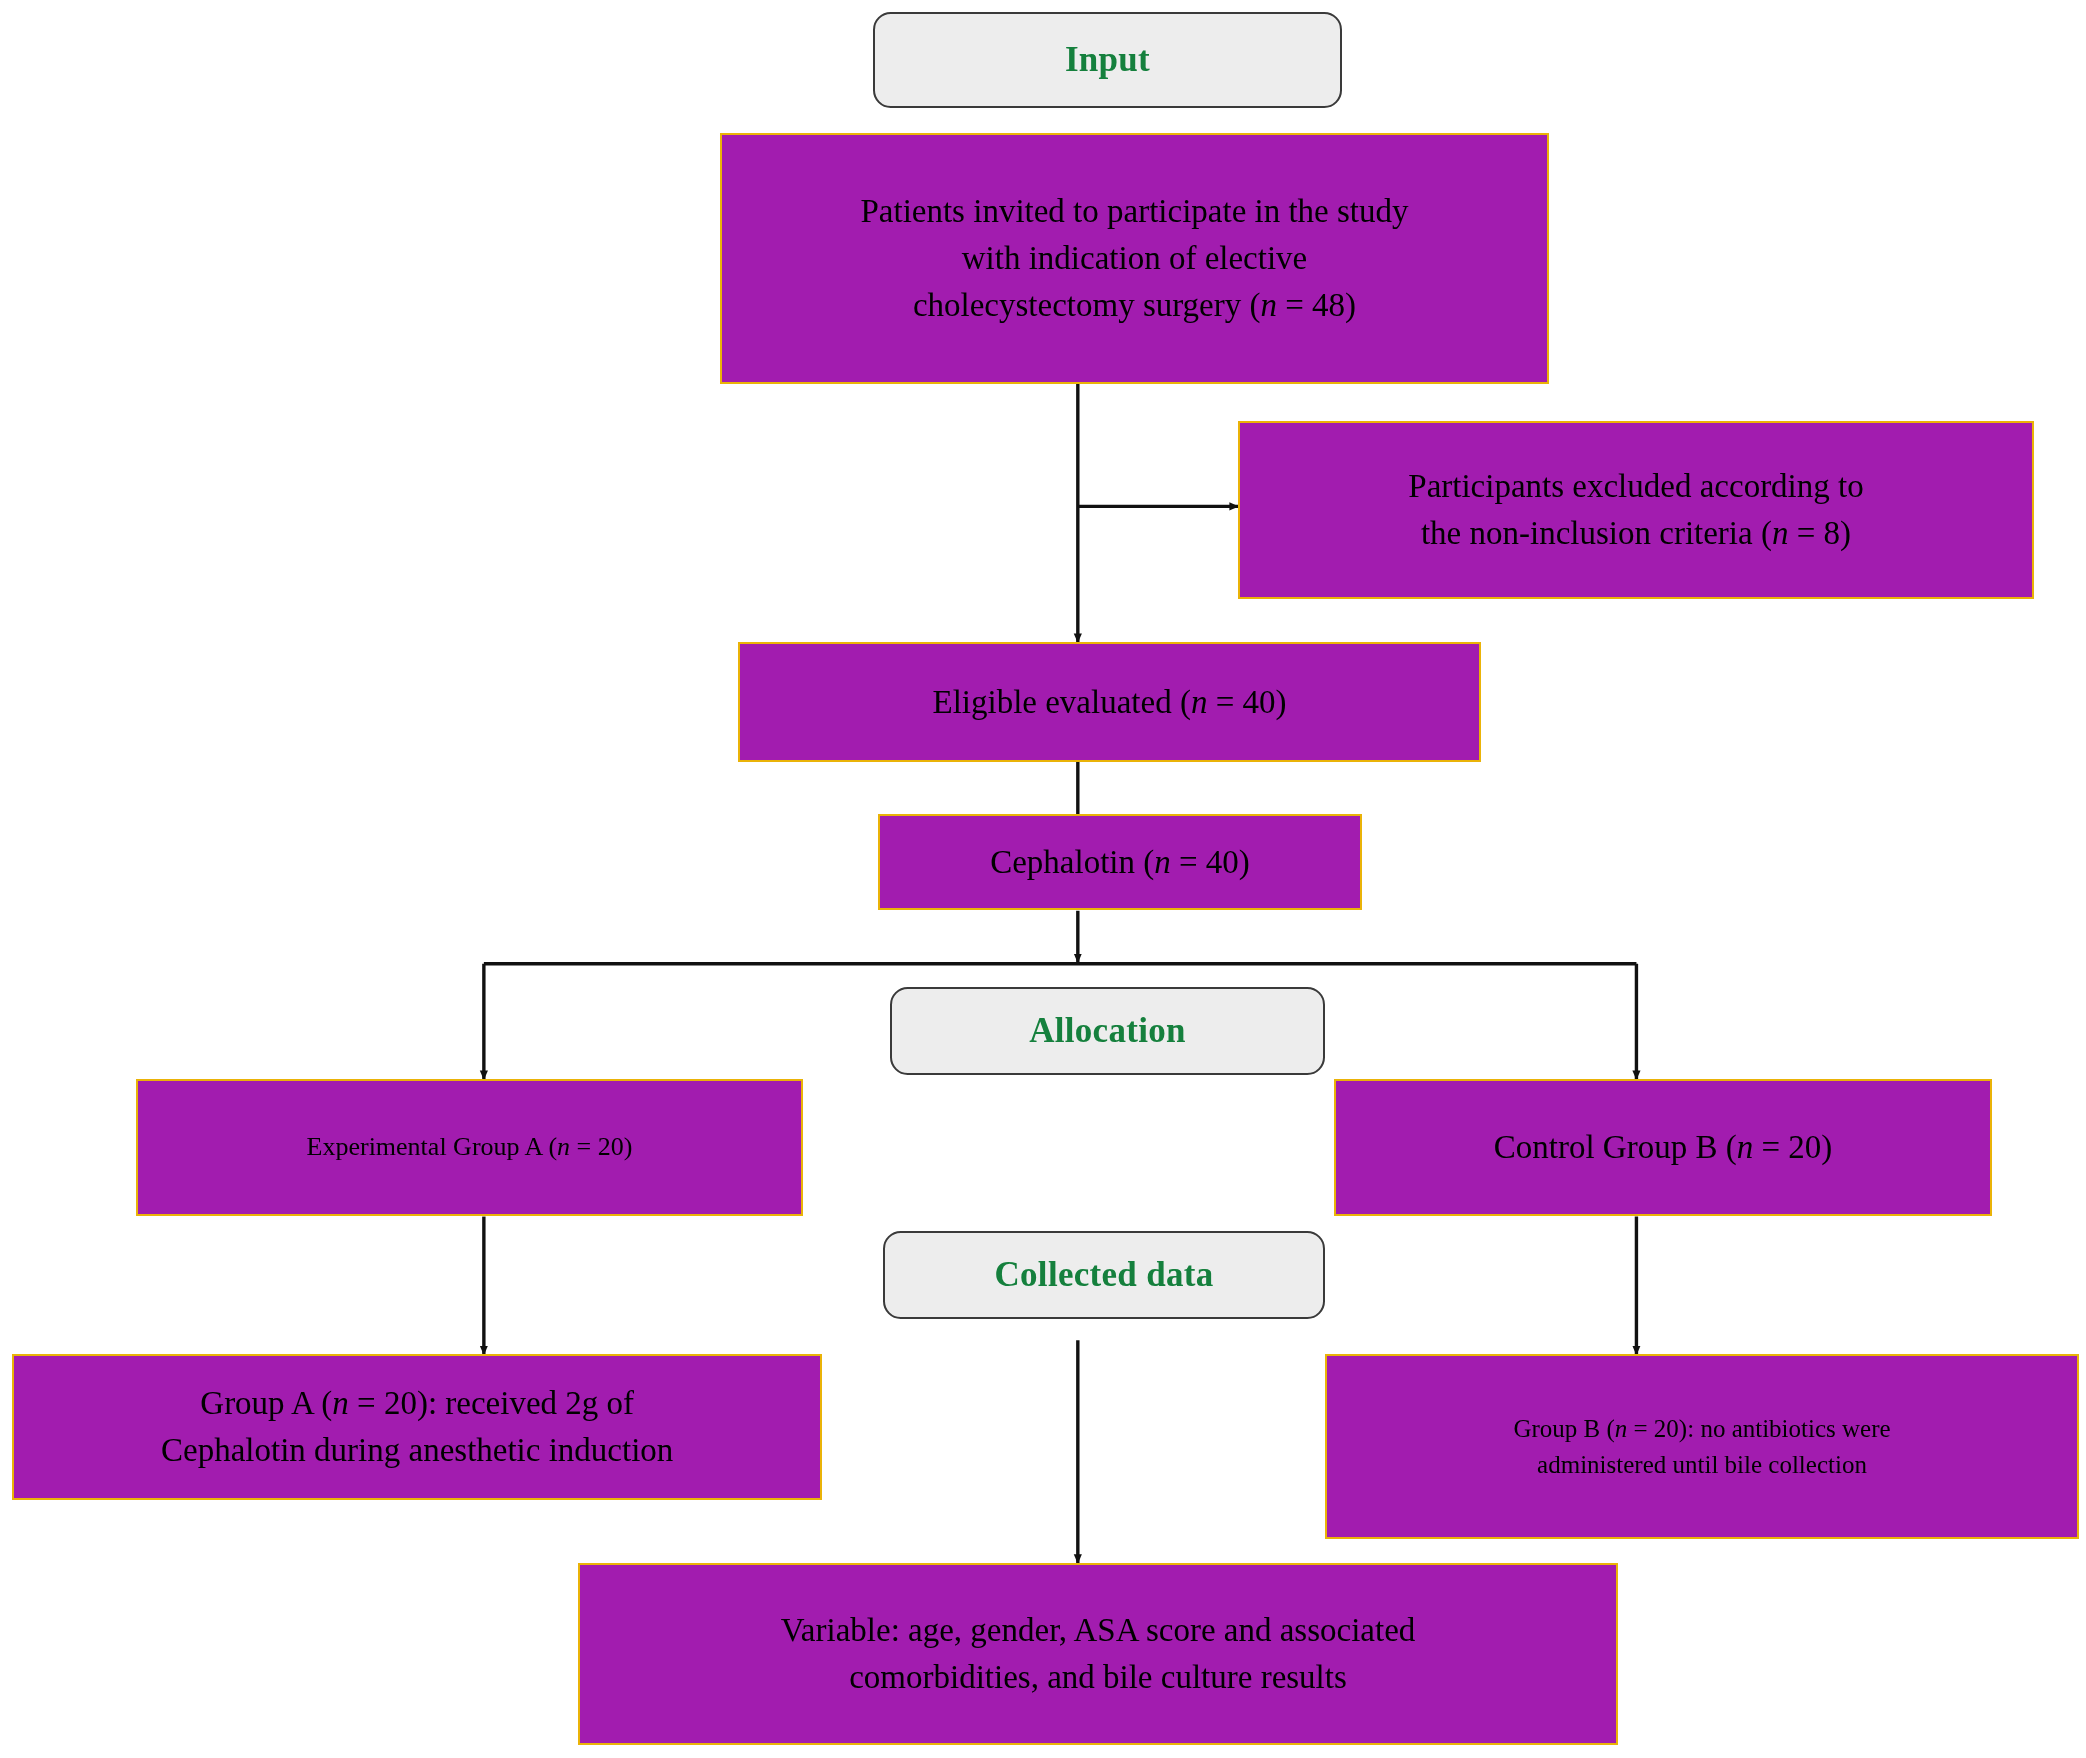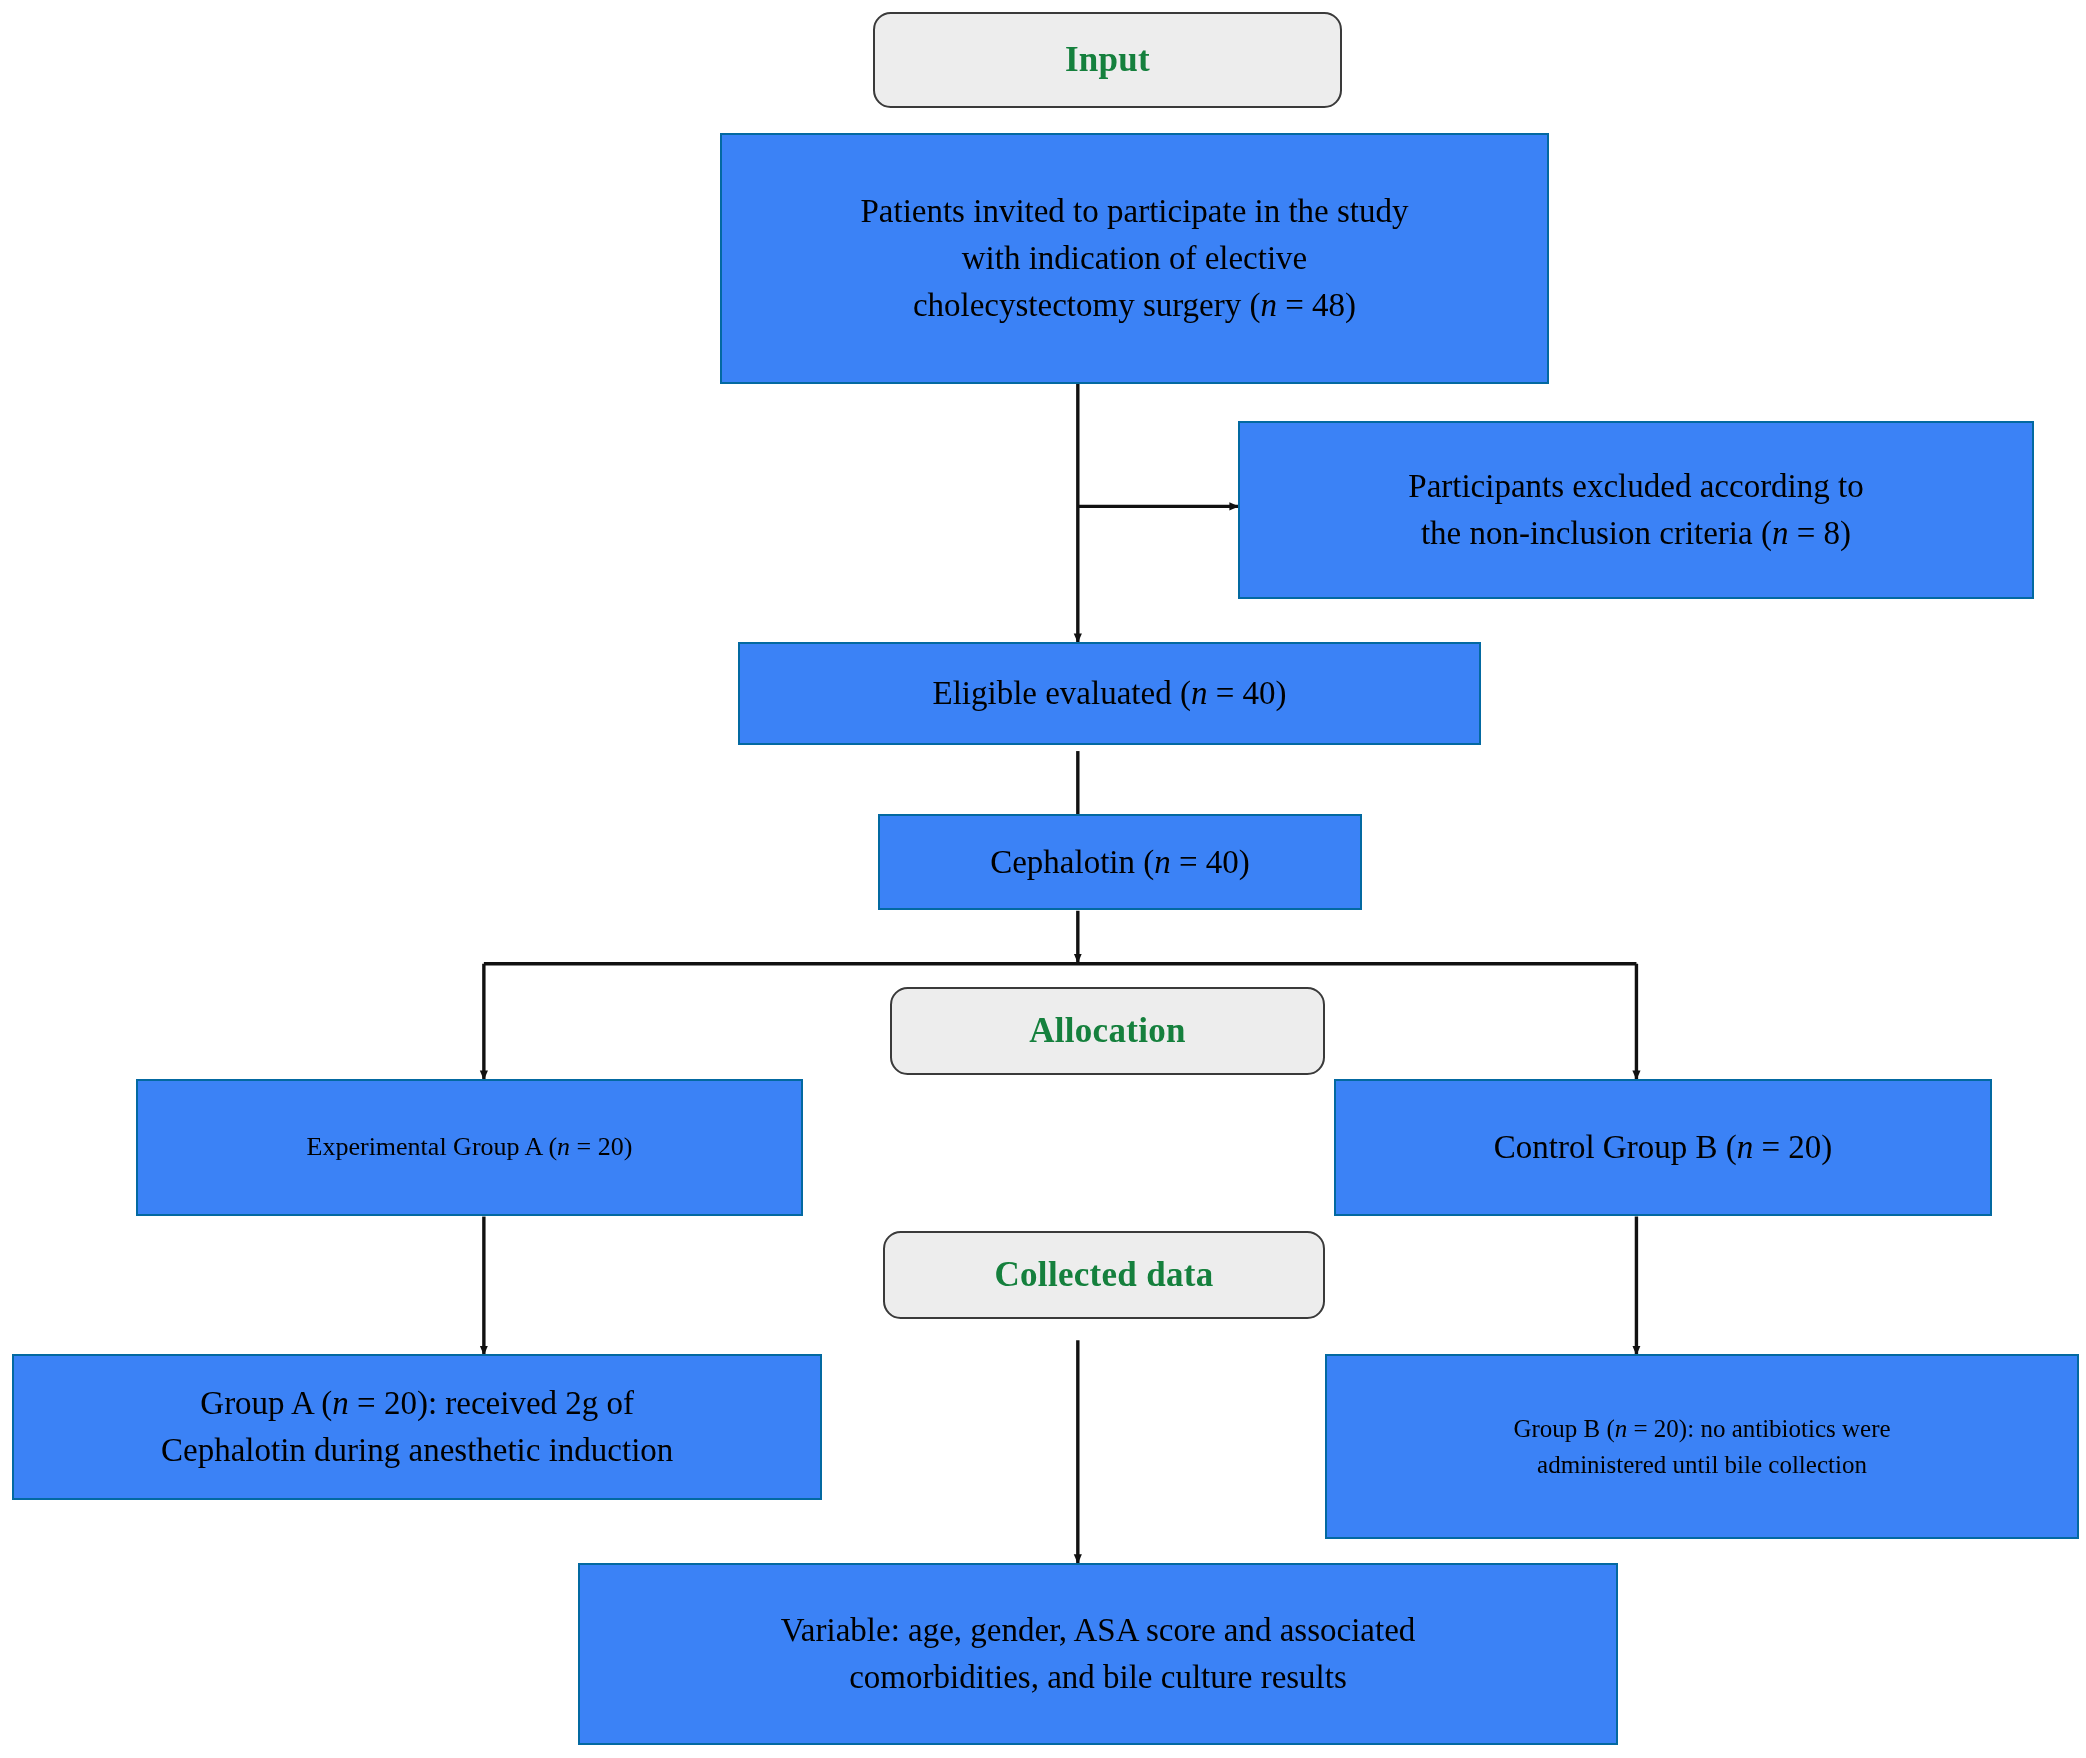--- a/index.html
+++ b/index.html
@@ -24,22 +24,22 @@
     height: 1759px;
     pointer-events: none;
   }
   .node {
     position: absolute;
     box-sizing: border-box;
     display: flex;
     align-items: center;
     justify-content: flex-start;
     text-align: center;
-    background: #3b82f6;
-    border: 2px solid #0369a1;
+    background: #a21caf;
+    border: 2px solid #eab308;
     color: #000000;
     line-height: 1.42;
     padding: 6.8px 17.7px;
   }
   .node .txt {
     display: block;
     width: 100%;
   }
   .stage {
     position: absolute;
@@ -112,21 +112,21 @@
     </span>
   </div>
 
   <div class="node" style="left:1238px; top:421px; width:796px; height:178px; font-size:33px;">
     <span class="txt">
       <span>Participants excluded according to</span><br>
       <span>the non-inclusion criteria (</span><span class="ital">n</span><span> = 8)</span>
     </span>
   </div>
 
-  <div class="node" style="left:738px; top:642px; width:743px; height:103px; font-size:33px;">
+  <div class="node" style="left:738px; top:642px; width:743px; height:120px; font-size:33px;">
     <span class="txt">
       <span>Eligible evaluated (</span><span class="ital">n</span><span> = 40)</span>
     </span>
   </div>
 
   <div class="node" style="left:878px; top:814px; width:484px; height:96px; font-size:33px;">
     <span class="txt">
       <span>Cephalotin (</span><span class="ital">n</span><span> = 40)</span>
     </span>
   </div>

